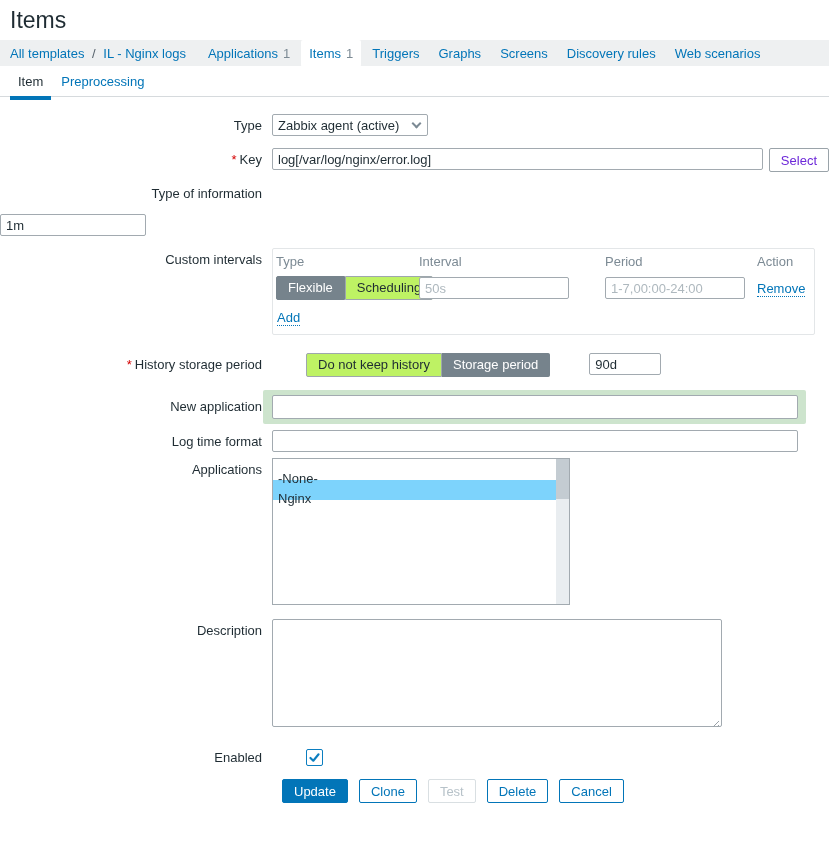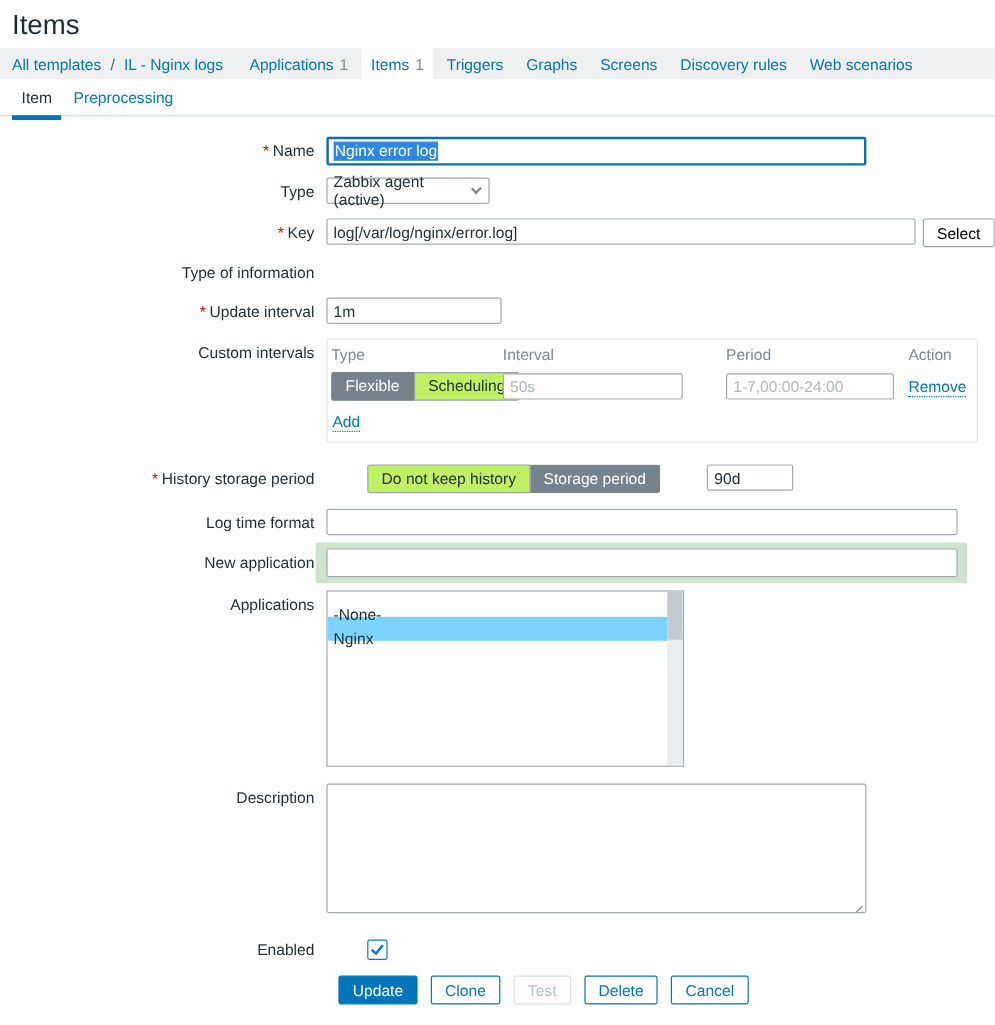--- a/index.html
+++ b/index.html
@@ -49,21 +49,21 @@
   .selection { background:#2e87e0; color:#fff; padding:0 1px; line-height:16px; }
   .tselect { display:inline-flex; align-items:center; justify-content:space-between; cursor:pointer; }
   .chev {
     width:7px; height:7px; border-right:2px solid #7c8a94; border-bottom:2px solid #7c8a94;
     transform:rotate(45deg); margin:-3px 2px 0 8px;
   }
   .btn {
     height:24px; padding:0 11px; border-radius:2px; background:#fff; cursor:pointer;
     font:13px "Liberation Sans","DejaVu Sans",sans-serif; display:inline-flex; align-items:center;
   }
-  .btn-grey { border:1px solid #9aa3a9; color:#000000; }
+  .btn-grey { border:1px solid #9aa3a9; color:#6d28d9; }
   .btn-blue-outline { border:1px solid #0275b8; color:#0275b8; }
   .btn-primary { border:1px solid #0275b8; background:#0275b8; color:#fff; }
   .btn-disabled { border:1px solid #d9dfe2; color:#b7c2c9; cursor:default; }
   
   .seg { display:inline-flex; }
   .seg-btn {
     height:24px; line-height:22px; padding:0 11px; border:1px solid #9ea7ad; background:#bef264;
     color:#1f2c33; cursor:pointer;
   }
   .seg-btn:first-child { border-radius:2px 0 0 2px; }
@@ -148,47 +148,40 @@
   </span>
 </div>
 
 <div class="tabs">
   <span class="tab active">Item</span>
   <span class="tab">Preprocessing</span>
 </div>
 
 <div class="form">
 
-  <div class="form-row mb10">
-    <div class="form-label"><span class="req">*</span><span>Name</span></div>
-    <div class="input-focused">
-      <span class="selection">Nginx error log</span>
-    </div>
-  </div>
 
   <div class="form-row mb12">
     <div class="form-label"><span>Type</span></div>
-    <div class="tselect" style="width:136px;">
+    <div class="tselect" style="width:156px;">
       <span>Zabbix agent (active)</span>
       <span class="chev"></span>
     </div>
   </div>
 
   <div class="form-row mb10">
     <div class="form-label"><span class="req">*</span><span>Key</span></div>
     <input class="tinput w450" value="log[/var/log/nginx/error.log]" style="">
     <button class="btn btn-grey gap6">Select</button>
   </div>
 
   <div class="form-row mb12">
     <div class="form-label"><span>Type of information</span></div>
   </div>
 
   <div class="form-row mb12">
-    <div class="form-label"><span class="req">*</span><span>Update interval</span></div>
     <input class="tinput" style="width: 146px;" value="1m">
   </div>
 
   <div class="form-row mb18">
     <div class="form-label"><span>Custom intervals</span></div>
     <div class="intervals-box">
       <div class="intervals-grid">
         <div class="ihead">Type</div>
         <div class="ihead">Interval</div>
         <div class="ihead">Period</div>
@@ -219,29 +212,29 @@
   <div class="form-row mb13">
     <div class="form-label"><span class="req">*</span><span>History storage period</span></div>
     <span class="seg">
       <span class="seg-btn">Do not keep history</span>
       <span class="seg-btn selected">Storage period</span>
     </span>
     <input class="tinput gap5" style="width: 72px;" value="90d">
   </div>
 
   <div class="form-row mb6">
-    <div class="form-label"><span>Log time format</span></div>
-    <input class="tinput w450" style="">
-  </div>
-
-  <div class="form-row mb6">
     <div class="form-label" style="padding-top:9px;"><span>New application</span></div>
     <div class="new-app-wrap">
       <input class="tinput w450" style="height: 24px;">
     </div>
+  </div>
+
+  <div class="form-row mb6">
+    <div class="form-label"><span>Log time format</span></div>
+    <input class="tinput w450" style="">
   </div>
 
   <div class="form-row mb14">
     <div class="form-label"><span>Applications</span></div>
     <div class="listbox">
       <div class="lb-option">-None-</div>
       <div class="lb-option selected">Nginx</div>
       <div class="lb-scroll">
         <div class="lb-thumb"></div>
       </div>

